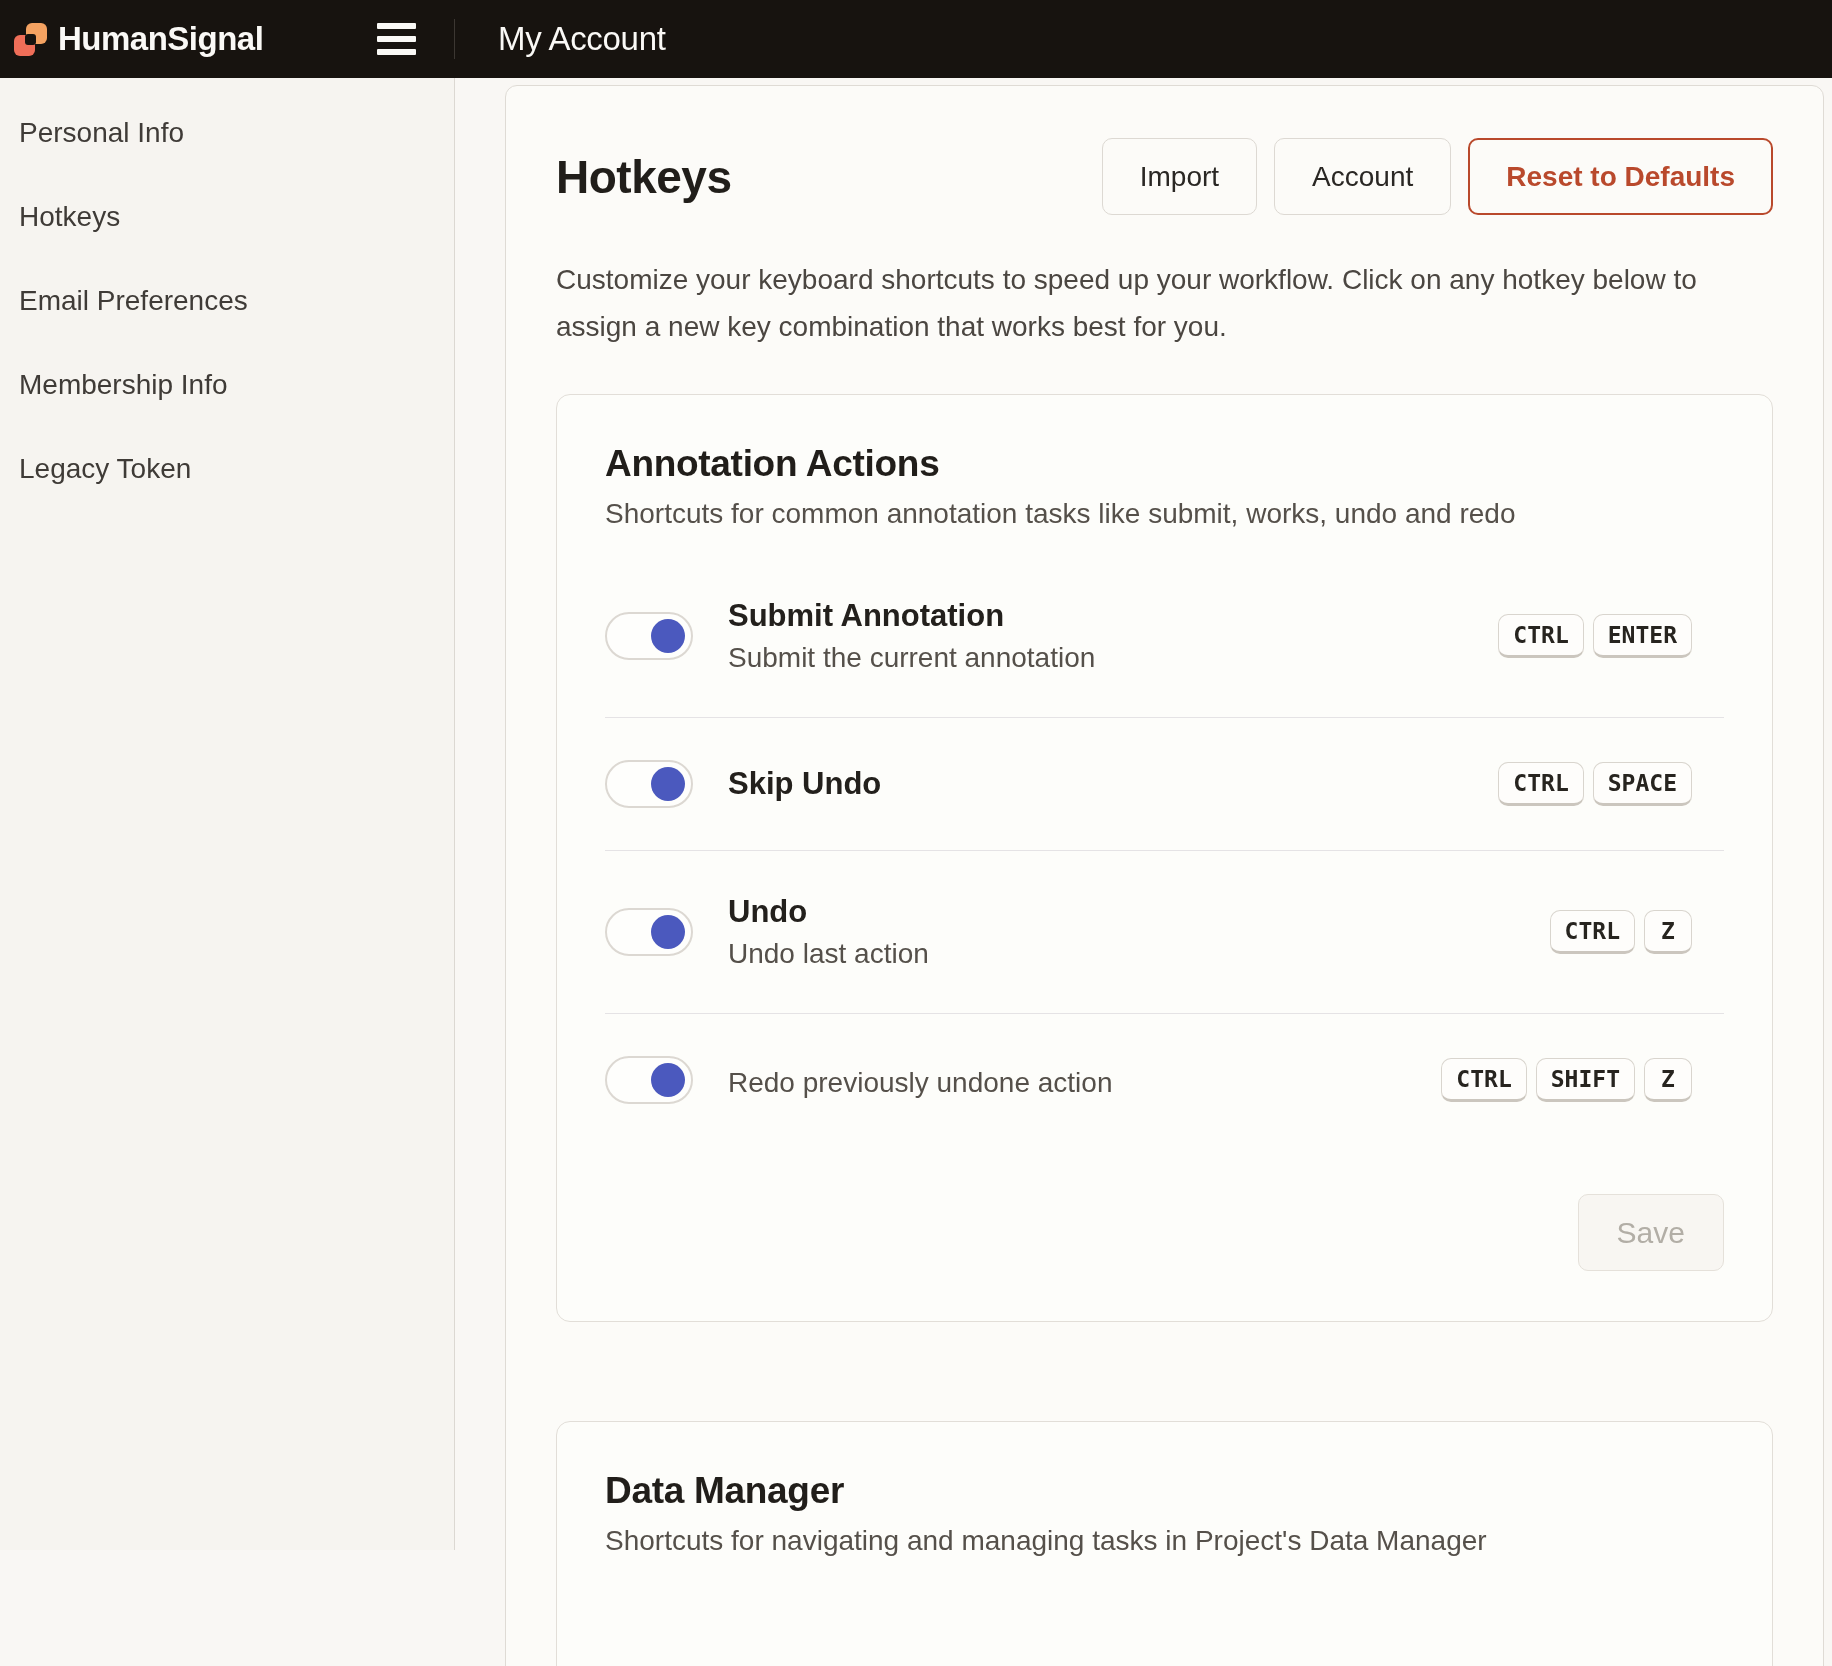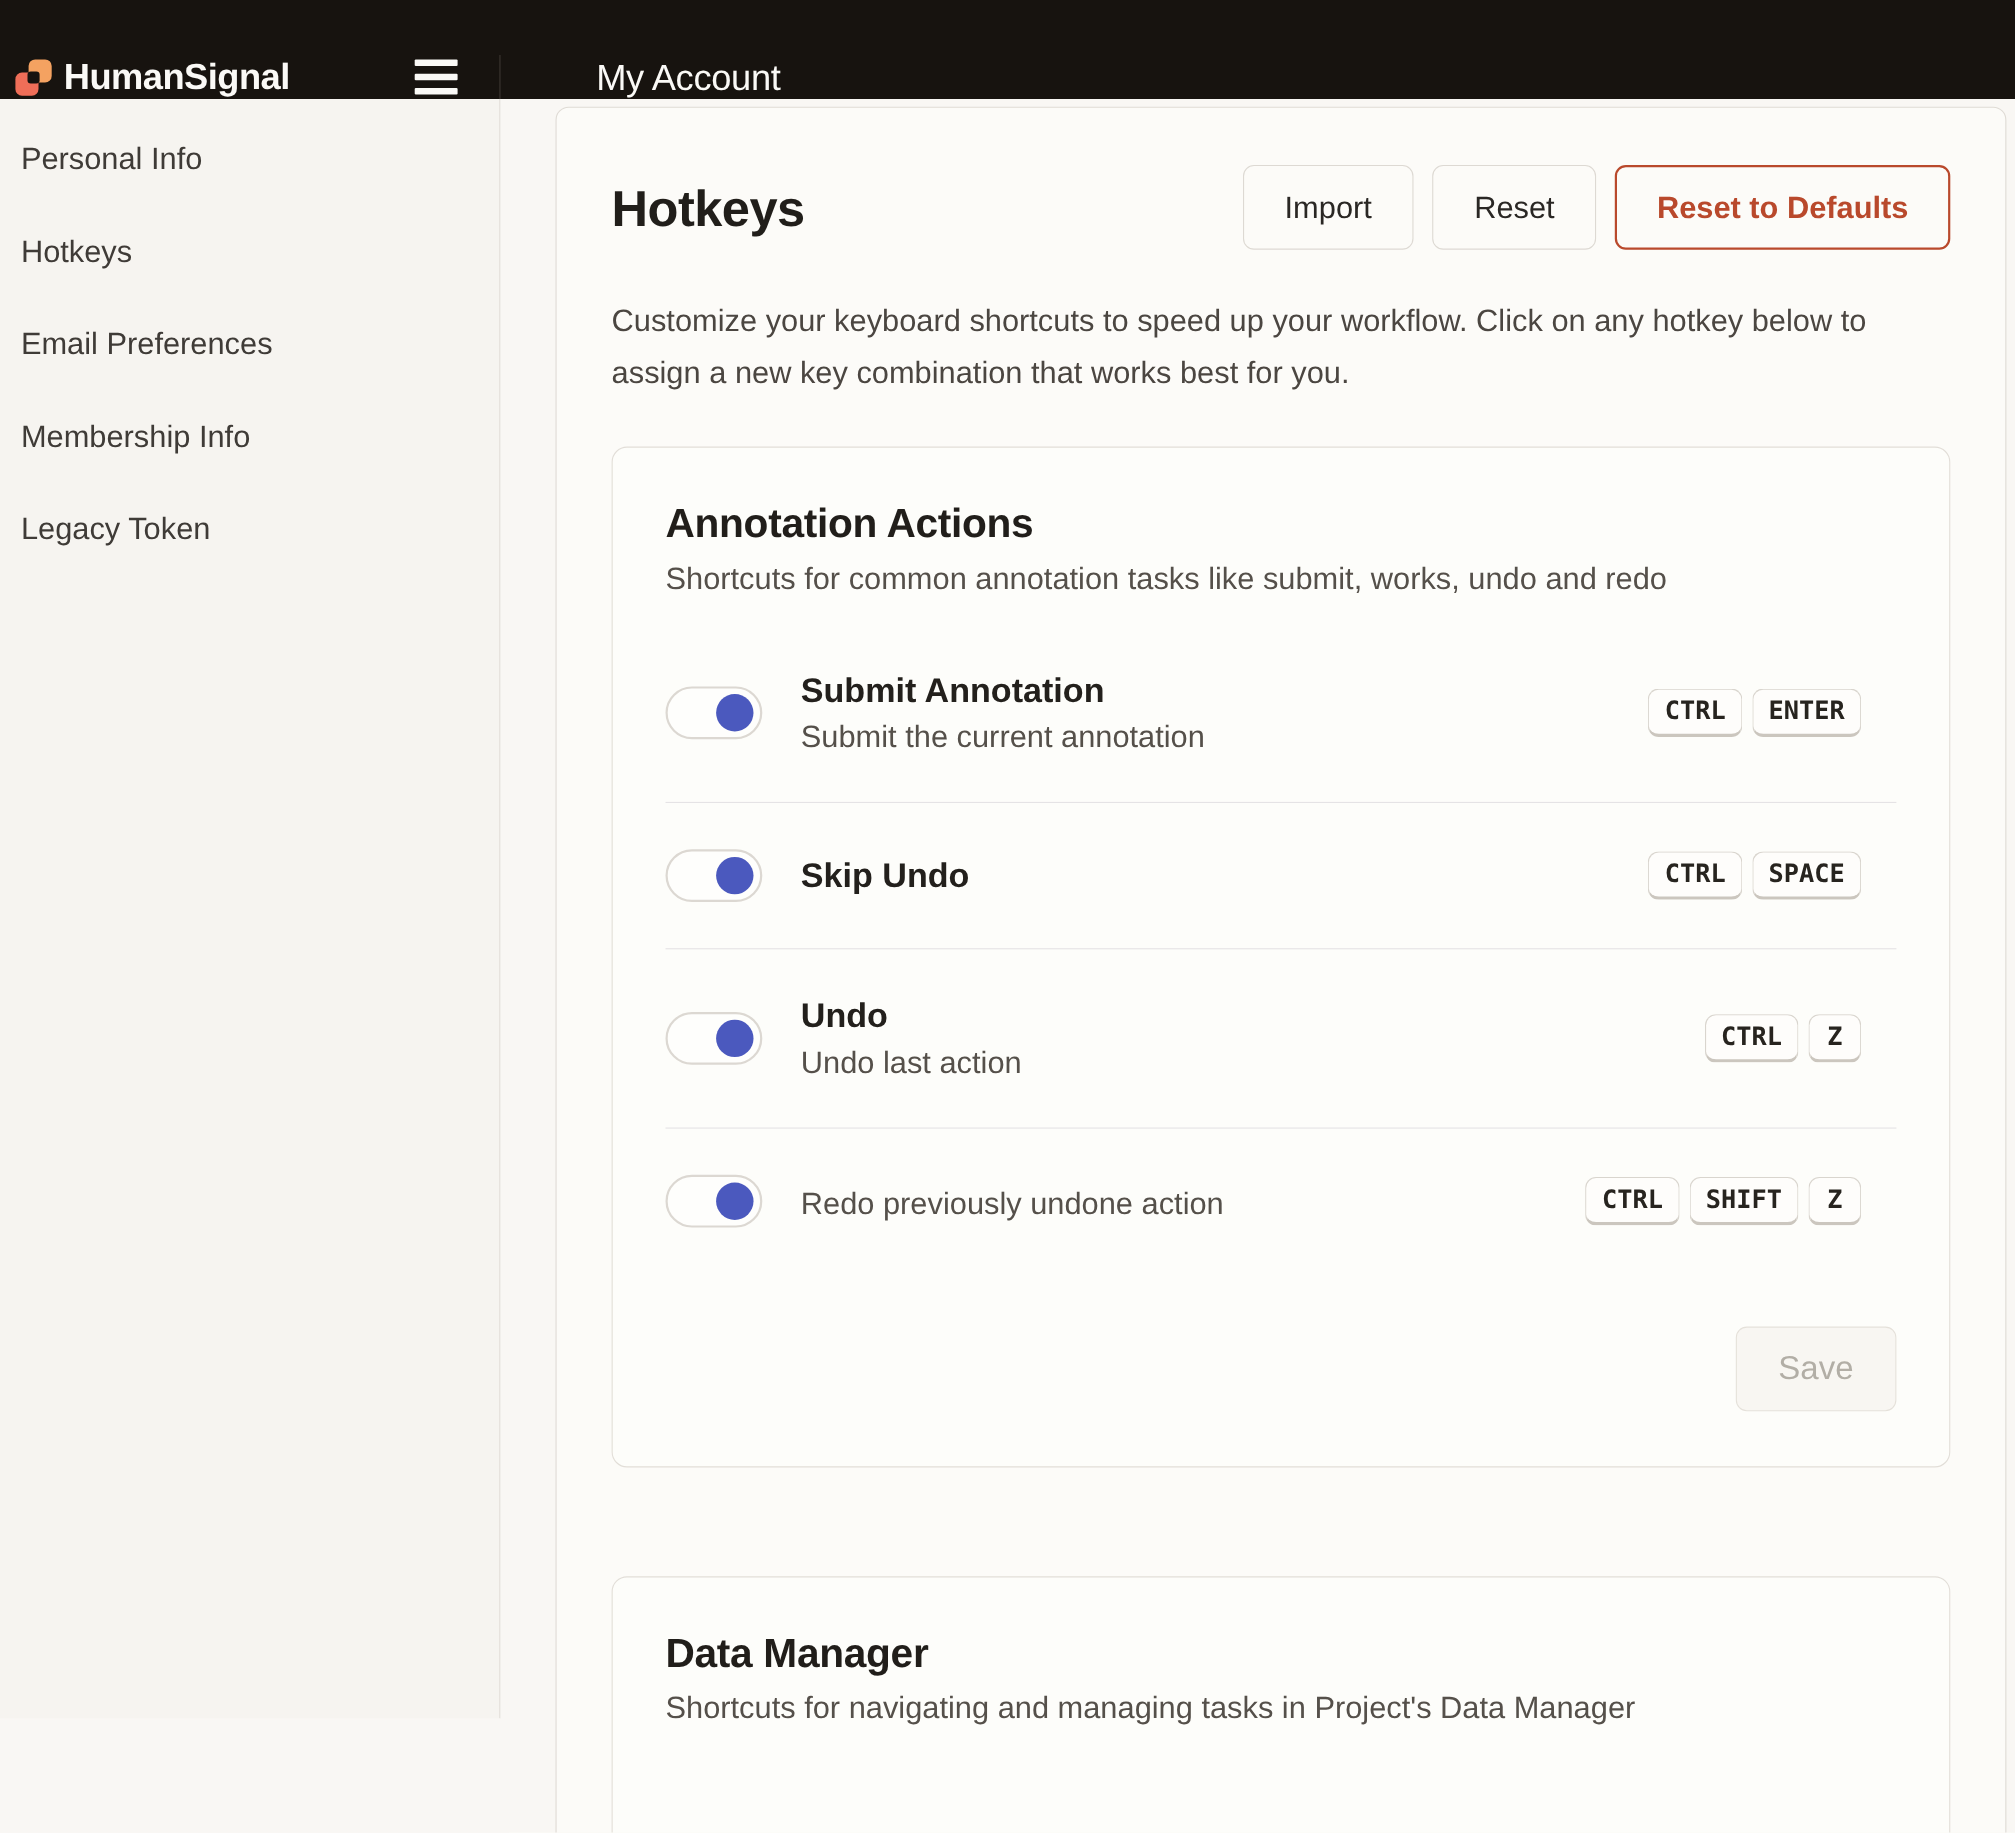--- a/index.html
+++ b/index.html
@@ -25,21 +25,21 @@
   }
   *{box-sizing:border-box;margin:0;padding:0;}
   html,body{width:1832px;height:1666px;overflow:hidden;}
   body{
     font-family:"Liberation Sans","DejaVu Sans",sans-serif;
     background:var(--main-bg);
     color:var(--heading);
   }
   
   .topbar{
-    height:90px;background:var(--topbar-bg);display:flex;align-items:flex-end;gap:44px;
+    height:78px;background:var(--topbar-bg);display:flex;align-items:center;
   }
   .topbar-left{
     width:455px;flex:0 0 455px;display:flex;align-items:center;
     justify-content:space-between;border-right:1px solid var(--topbar-divider);
     padding:0 38px 0 14px;
   }
   .brand{display:flex;align-items:center;gap:11px;cursor:pointer;}
   .brand-icon{position:relative;width:33px;height:33px;flex:0 0 33px;}
   .brand-icon .sq{position:absolute;width:21px;height:21px;border-radius:6px;}
   .brand-icon .sq-top{right:0;top:0;background:var(--logo-orange,#F4A261);}
@@ -159,21 +159,21 @@
       <div class="sidebar-item">Legacy Token</div>
     </nav>
 
   <main class="main">
     <div class="panel">
 
       <div class="panel-header">
         <h1 class="panel-title">Hotkeys</h1>
         <div class="panel-actions">
           <button class="btn">Import</button>
-          <button class="btn">Reset</button>
+          <button class="btn">Account</button>
           <button class="btn btn-danger">Reset to Defaults</button>
         </div>
       </div>
 
       <p class="panel-desc">Customize your keyboard shortcuts to speed up your workflow. Click on any hotkey below to assign a new key combination that works best for you.</p>
 
       <div id="sections">
   <section class="section-card">
     <h2 class="section-title">Annotation Actions</h2>
     <p class="section-subtitle">Shortcuts for common annotation tasks like submit, works, undo and redo</p>

